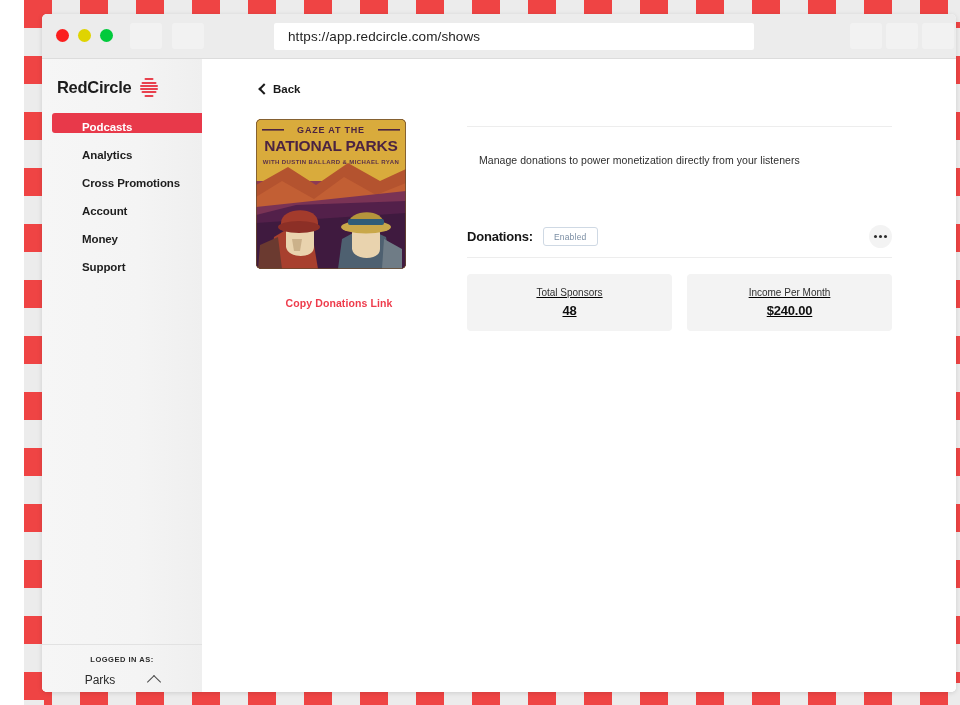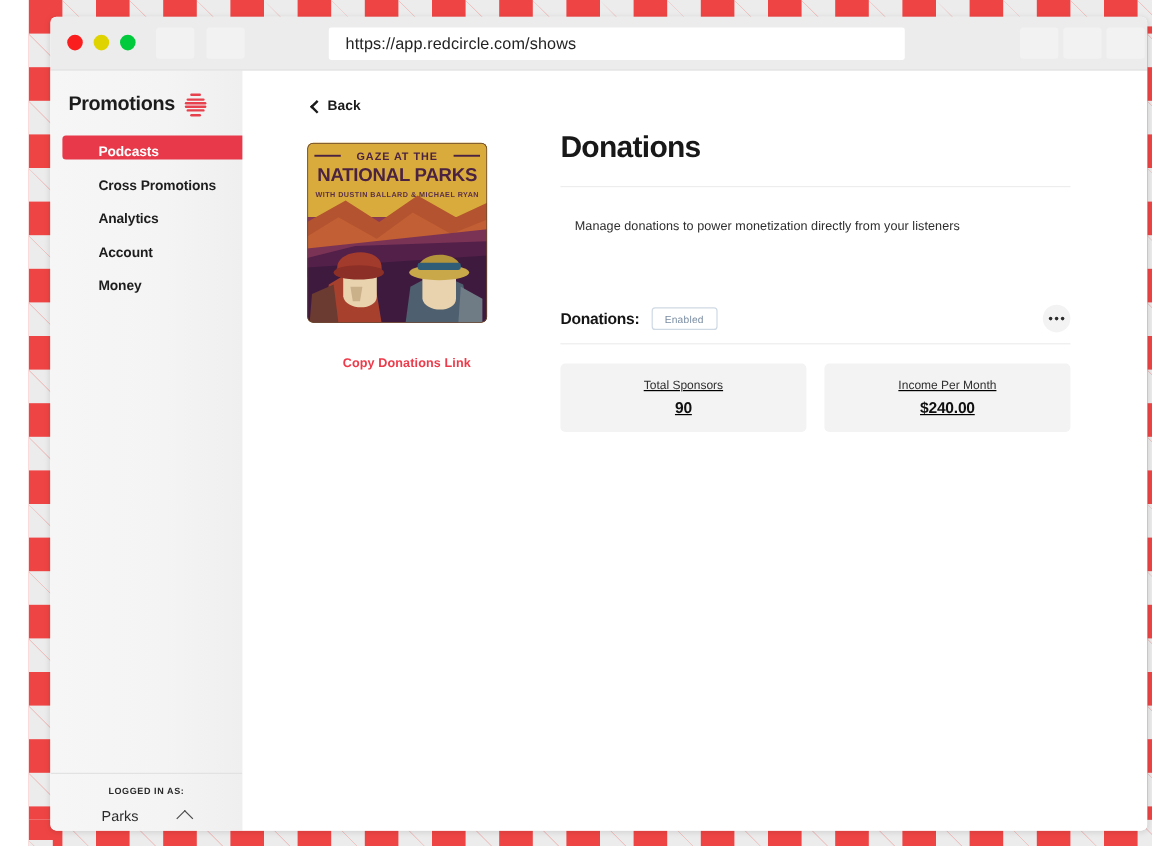--- a/index.html
+++ b/index.html
@@ -390,46 +390,49 @@
       <div class="urlbar">
         <span title="https://app.redcircle.com/shows">https://app.redcircle.com/shows</span>
       </div>
     </div>
 
     <div class="app">
 
       <div class="sidebar">
 
         <div class="brand">
-          <span class="brand-name">Promotions</span>
+          <span class="brand-name">RedCircle</span>
           <span class="brand-mark">
             <i style="top:2px;  width:9px;"></i>
             <i style="top:6px;  width:15px;"></i>
             <i style="top:9px;  width:18px;"></i>
             <i style="top:12px; width:18px;"></i>
             <i style="top:15px; width:15px;"></i>
             <i style="top:19px; width:9px;"></i>
           </span>
         </div>
 
         <div class="nav">
           <div class="nav-item active">
             <span>Podcasts</span>
           </div>
           <div class="nav-item">
+            <span>Analytics</span>
+          </div>
+          <div class="nav-item">
             <span>Cross Promotions</span>
-          </div>
-          <div class="nav-item">
-            <span>Analytics</span>
           </div>
           <div class="nav-item">
             <span>Account</span>
           </div>
           <div class="nav-item">
             <span>Money</span>
+          </div>
+          <div class="nav-item">
+            <span>Support</span>
           </div>
         </div>
 
         <div class="sidebar-footer">
           <div class="logged-label">LOGGED IN AS:</div>
           <div class="account-row">
             <span class="account-name">Parks</span>
             <span class="chev-up"></span>
           </div>
         </div>
@@ -479,40 +482,39 @@
               <rect x="6" y="10" width="22" height="1.6" fill="#4b2342"></rect>
               <rect x="122" y="10" width="22" height="1.6" fill="#4b2342"></rect>
               <rect x="0" y="0" width="150" height="150" rx="5" fill="none" stroke="#6a4a2e" stroke-width="1.5"></rect>
             </g>
           </svg>
         </div>
 
         <div class="copy-link">Copy Donations Link</div>
 
         <div class="panel">
-          <div class="page-title">Donations</div>
           <div class="rule"></div>
           <div class="panel-desc">Manage donations to power monetization directly from your listeners</div>
 
           <div class="status-row">
             <span class="status-label">Donations:</span>
             <span class="badge">Enabled</span>
             <span class="more-btn">
               <i></i>
                 <i></i>
                 <i></i>
             </span>
           </div>
 
           <div class="rule2"></div>
 
           <div class="stats">
             <div class="stat-card">
               <span class="stat-label">Total Sponsors</span>
-              <span class="stat-value">90</span>
+              <span class="stat-value">48</span>
             </div>
             <div class="stat-card">
               <span class="stat-label">Income Per Month</span>
               <span class="stat-value">$240.00</span>
             </div>
           </div>
         </div>
 
       </div>
     </div>

